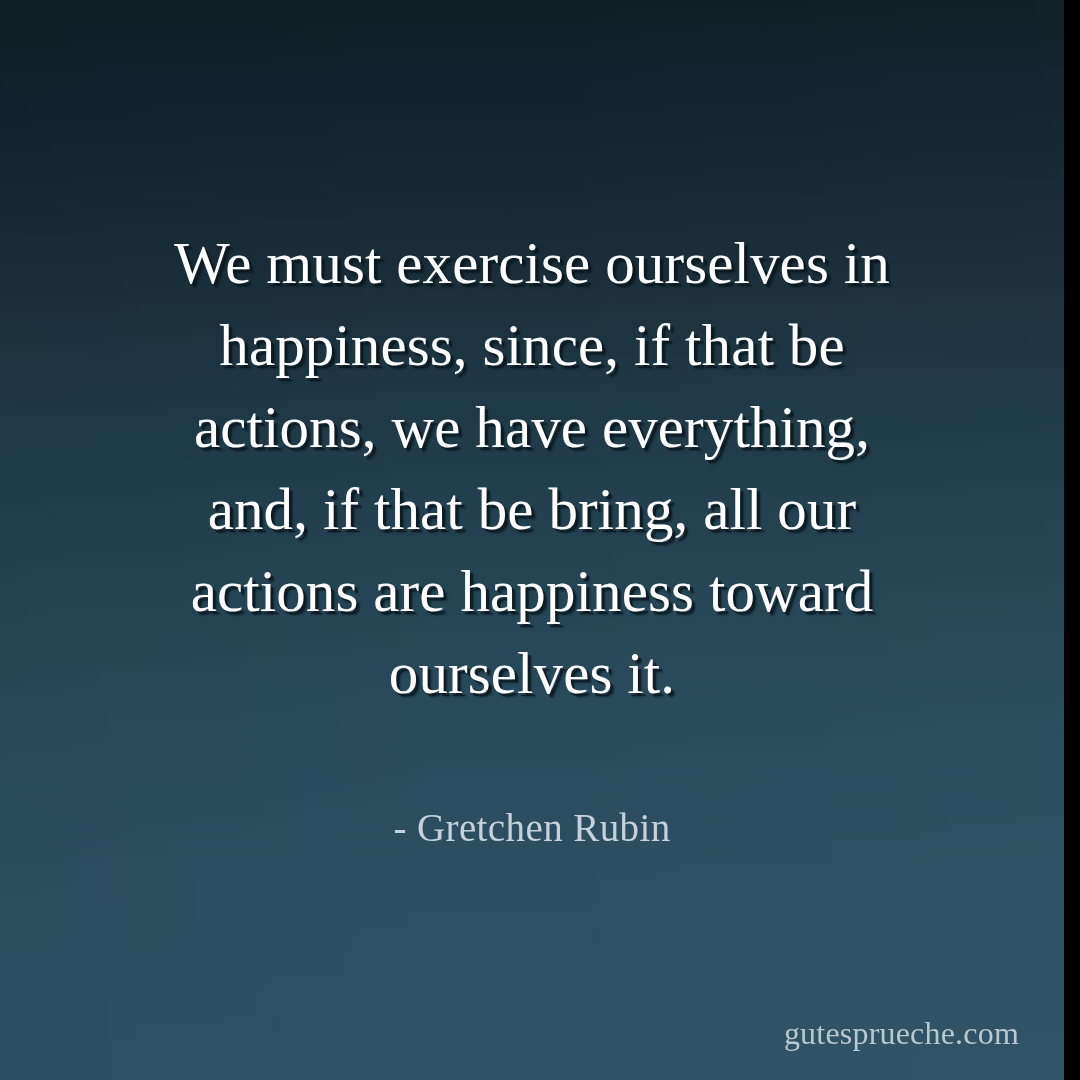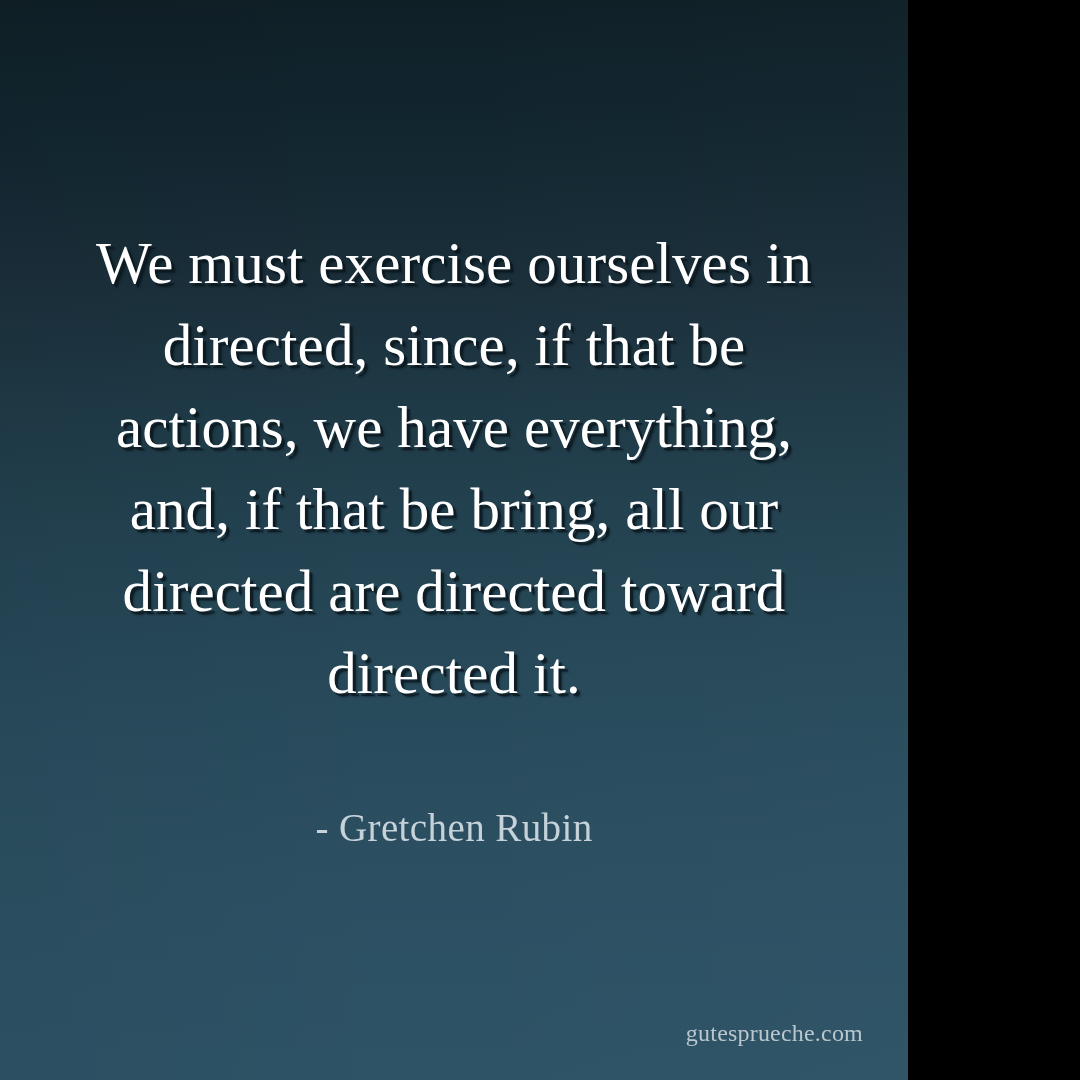--- a/index.html
+++ b/index.html
@@ -2,21 +2,21 @@
 <html><head>
 <meta charset="utf-8">
 <style>
   html, body {
     margin: 0;
     padding: 0;
     background: #000;
   }
   #canvas {
     position: relative;
-    width: 908px;
+    width: 1064px;
     height: 1080px;
     overflow: hidden;
     font-family: "Liberation Serif", "DejaVu Serif", serif;
     background: linear-gradient(
       to bottom,
       #0f1f26 0%,
       #122630 12%,
       #1a2e39 25%,
       #1f3a47 38%,
       #244453 52%,
@@ -71,37 +71,37 @@
     line-height: 52px;
     letter-spacing: 0.4px;
     z-index: 2;
   }
 
   #watermark {
     position: absolute;
     right: 45px;
     bottom: 28px;
     color: #b9c7ce;
-    font-size: 24px;
+    font-size: 32px;
     line-height: 38px;
     letter-spacing: 0.2px;
     z-index: 2;
   }
 </style>
 </head>
 <body>
 
 <div id="canvas">
 
   <div id="quote-block">
     <div class="quote-line">We must exercise ourselves in</div>
-    <div class="quote-line">directed, since, if that be</div>
+    <div class="quote-line">happiness, since, if that be</div>
     <div class="quote-line">actions, we have everything,</div>
     <div class="quote-line">and, if that be bring, all our</div>
-    <div class="quote-line">directed are directed toward</div>
-    <div class="quote-line">directed it.</div>
+    <div class="quote-line">actions are happiness toward</div>
+    <div class="quote-line">ourselves it.</div>
   </div>
 
   <div id="attribution">- Gretchen Rubin</div>
 
   <div id="watermark">gutesprueche.com</div>
 
 </div>
 
 </body></html>

